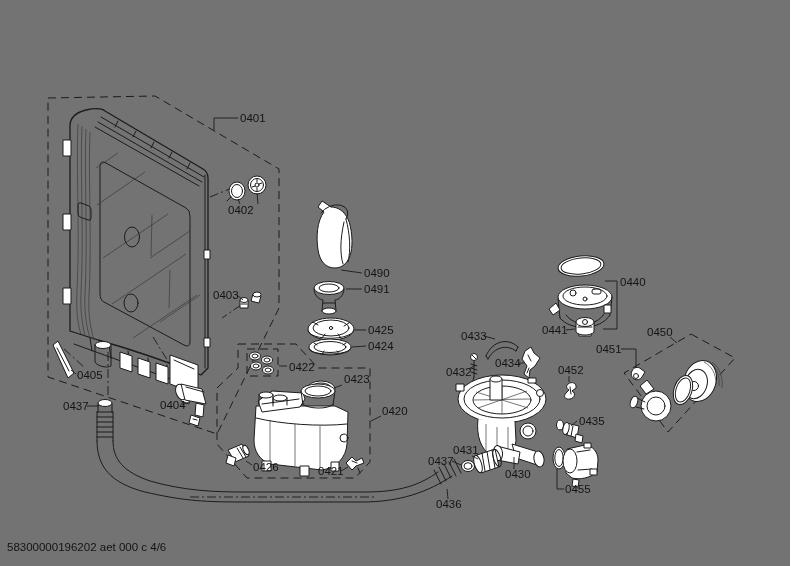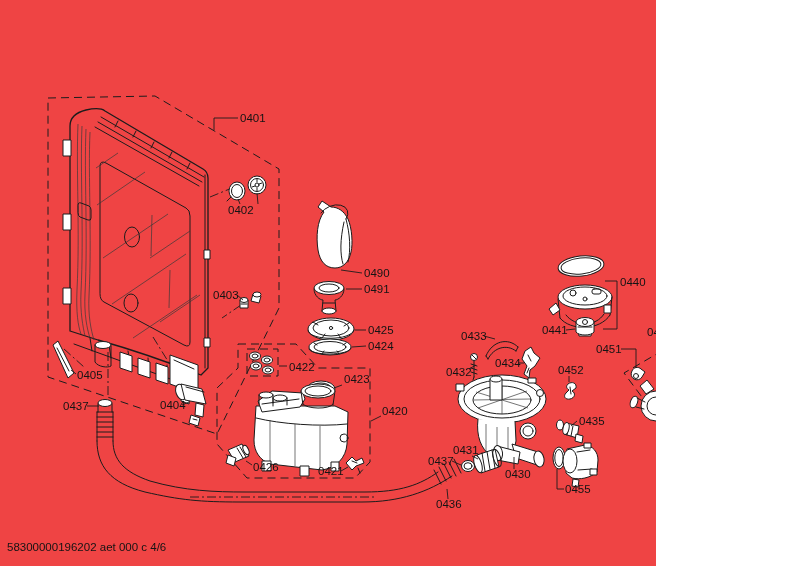--- a/index.html
+++ b/index.html
@@ -1,16 +1,16 @@
 <!DOCTYPE html>
 <html><head>
 <meta charset="utf-8">
 <style>
   html,body{margin:0;padding:0;background:#ffffff;}
-  .page{position:relative;width:656px;height:566px;background:#ef4444;overflow:hidden;
+  .page{position:relative;width:790px;height:566px;background:#737373;overflow:hidden;
         font-family:"Liberation Sans",sans-serif;}
   svg{position:absolute;left:0;top:0;}
   svg text{font-family:"Liberation Sans",sans-serif;font-size:11.5px;fill:#141414;}
   .ln{fill:none;stroke:#1c1c1c;stroke-width:1;stroke-linecap:round;stroke-linejoin:round;}
   .ln2{fill:none;stroke:#1c1c1c;stroke-width:1.3;stroke-linecap:round;stroke-linejoin:round;}
   .fw{fill:#ffffff;stroke:#1c1c1c;stroke-width:1;stroke-linejoin:round;}
   .box{fill:none;stroke:#1c1c1c;stroke-width:1;stroke-dasharray:8 5;}
   .dd{fill:none;stroke:#1c1c1c;stroke-width:0.9;stroke-dasharray:9 3 2 3;}
   .ld{fill:none;stroke:#1c1c1c;stroke-width:0.9;}
   .thin{fill:none;stroke:#3a3a3a;stroke-width:0.7;}

